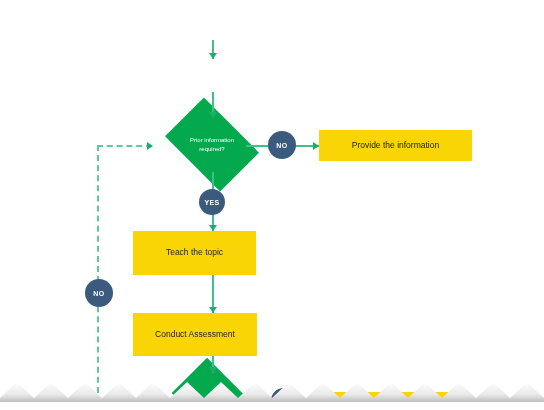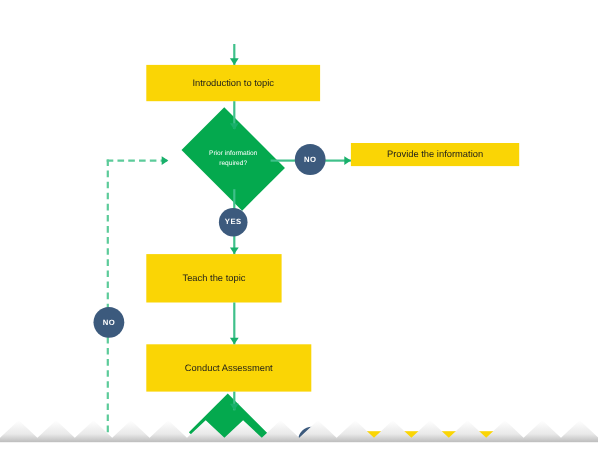--- a/index.html
+++ b/index.html
@@ -156,43 +156,40 @@
   <div class="arrow-down" style="left:209px; top:307px;"></div>
 
   <div class="conn conn-v" style="left:212px; top:356px; height:17px;"></div>
   <div class="arrow-down" style="left:209px; top:367px;"></div>
 
   <div class="conn-dash-v" style="left:97px; top:145px; height:258px;"></div>
   <div class="conn-dash-h" style="left:97px; top:145px; width:55px;"></div>
   <div class="arrow-right" style="left:147px; top:142px;"></div>
 
 
-  <div class="node process" style="left:133px; top:59px; width:158px; height:33px;">
-    <span>Introduction to topic</span>
-  </div>
 
   <div class="decision-wrap" style="left:173px; top:117px; width:78px; height:55px;">
     <div class="decision-shape"></div>
     <div class="decision-label">
       <span>
         <span>Prior information</span><br>
         <span>required?</span>
       </span>
     </div>
   </div>
 
-  <div class="node process" style="left:319px; top:130px; width:153px; height:21px;">
+  <div class="node process" style="left:319px; top:130px; width:153px; height:31px;">
     <span>Provide the information</span>
   </div>
 
   <div class="node process" style="left:133px; top:231px; width:123px; height:44px;">
     <span>Teach the topic</span>
   </div>
 
-  <div class="node process" style="left:133px; top:313px; width:150px; height:43px;">
+  <div class="node process" style="left:133px; top:313px; width:124px; height:43px;">
     <span>Conduct Assessment</span>
   </div>
 
   <div class="decision-wrap" style="left:180px; top:373px; width:64px; height:50px;">
     <div class="decision-shape"></div>
   </div>
 
   <div class="node process" style="left:320px; top:392px; width:148px; height:24px;"></div>
 
   <div class="badge" style="left:271px; top:388px; width:25px; height:25px;"></div>

